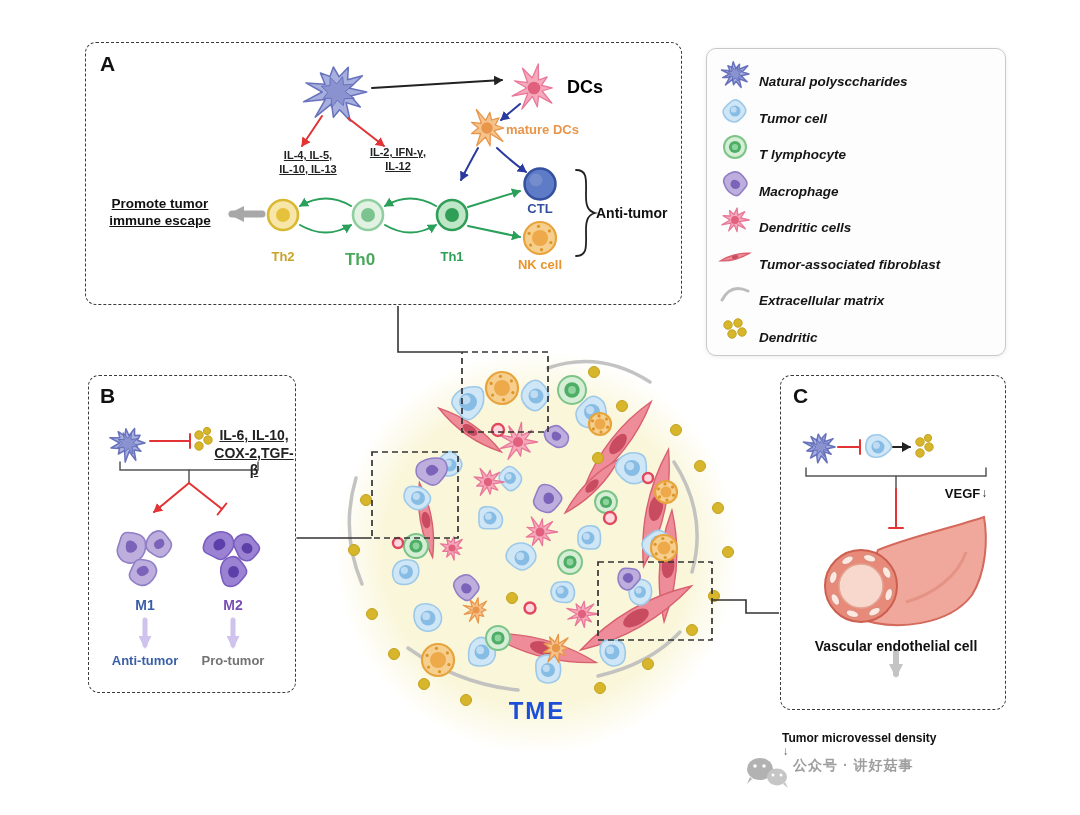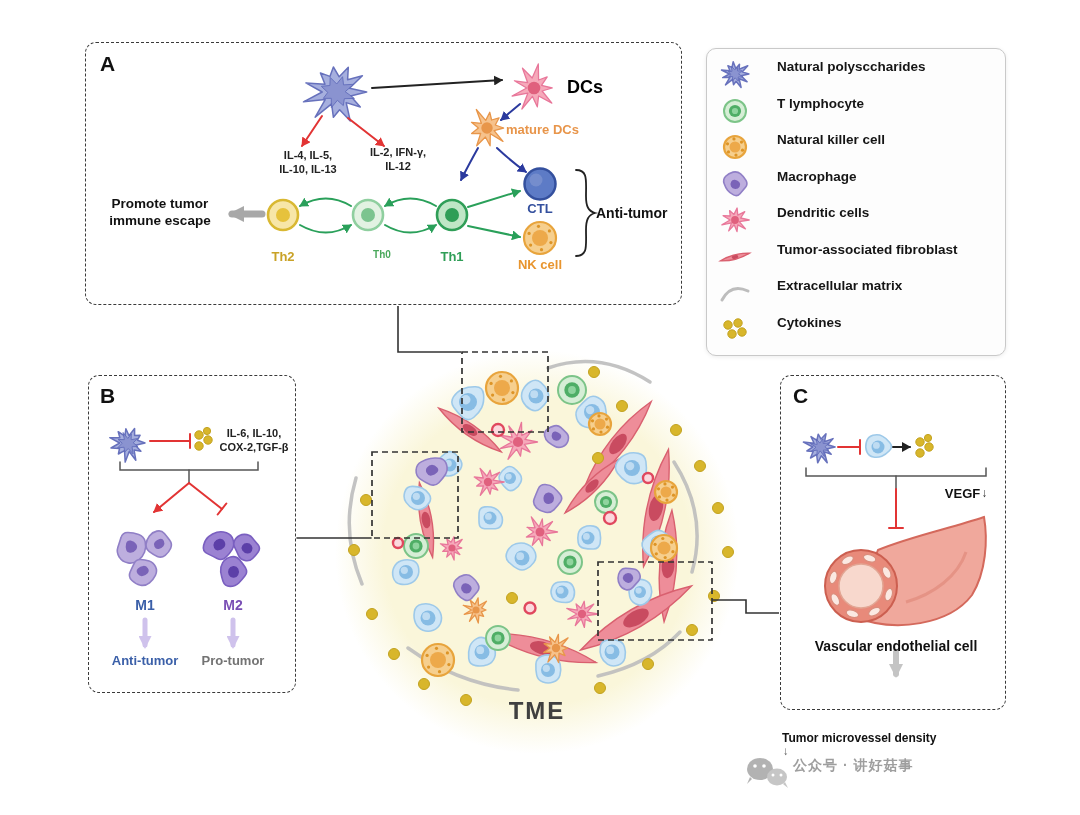--- a/index.html
+++ b/index.html
@@ -5,36 +5,36 @@
   * { margin:0; padding:0; box-sizing:border-box; }
   html,body { width:1080px; height:815px; }
   body {
     position:relative; background:#ffffff; overflow:hidden;
     font-family:"Liberation Sans", sans-serif;
   }
   #art { position:absolute; left:0; top:0; }
   .panel { position:absolute; border:1.6px dashed #3a3a3a; border-radius:11px; }
   .panel-label { position:absolute; font-size:21px; font-weight:bold; color:#111; }
   .txt { position:absolute; text-align:center; line-height:1.25; }
-  .pre { white-space:pre-line; }
+  .pre { white-space:pre-line;text-decoration:underline; }
   .bold { font-weight:bold; }
   .legend-box {
     position:absolute; left:706px; top:48px; width:300px; height:308px;
     border:1.5px solid #c9c9c9; border-radius:10px; background:#fdfdfd;
     box-shadow:0 1px 4px rgba(0,0,0,0.08);
     display:flex; flex-direction:column; justify-content:space-around;
     padding:7px 10px;
   }
-  .legend-row { display:flex; align-items:flex-start; gap:24px; }
+  .legend-row { display:flex; align-items:flex-end; gap:6px;font-style:italic; }
   .legend-icon { width:36px; height:30px; flex:0 0 36px; display:flex; align-items:center; justify-content:center; }
   .legend-label { font-size:13.5px; font-weight:bold; color:#151515; } .c-mdcs { color:#e8954a; }
   .c-th2 { color:#c9a227; } .c-th0 { color:#4aa85c; } .c-th1 { color:#2f9e57; }
   .c-ctl { color:#34509e; } .c-nk  { color:#e8952f; }
   .c-m1 { color:#3a5fa8; } .c-m2 { color:#7a4fb5; } .c-pro { color:#737373; }
-  .c-tme { color:#404040; }
+  .c-tme { color:#1d4ed8; }
   .c-dark { color:#111; }
   .small-cyt { font-size:11px; font-weight:bold; color:#222; }
   .vrow { position:absolute; display:flex; align-items:flex-start; justify-content:center;margin-top:48px; }
   .watermark { position:absolute; left:793px; top:757px; width:270px; text-align:left;
     font-size:14px; font-weight:bold; color:#9e9e9e; letter-spacing:1px; }
 </style>
 </head>
 <body>
 
 <svg id="art" width="1080" height="815">
@@ -495,71 +495,66 @@
 <div class="panel-label" style="left:100px;top:52px;">A</div>
 <div class="txt bold" style="left:559px;top:76px;width:52px;font-size:18px;">DCs</div>
 <div class="txt bold c-mdcs" style="left:506px;top:122px;width:92px;font-size:13px;text-align:left;">mature DCs</div>
 <div class="txt pre small-cyt" style="left:258px;top:149px;width:100px;">IL-4, IL-5,
 IL-10, IL-13</div>
 <div class="txt pre small-cyt" style="left:352px;top:146px;width:92px;">IL-2, IFN-γ,
 IL-12</div>
 <div class="txt pre bold c-dark" style="left:92px;top:196px;width:136px;font-size:13.5px;">Promote tumor
 immune escape</div>
 <div class="txt bold c-th2" style="left:263px;top:249px;width:40px;font-size:13px;">Th2</div>
-<div class="txt bold c-th0" style="left:362px;top:249px;width:40px;font-size:10px;">Th0</div>
+<div class="txt bold c-th0" style="left:340px;top:249px;width:40px;font-size:17px;">Th0</div>
 <div class="txt bold c-th1" style="left:432px;top:249px;width:40px;font-size:13px;">Th1</div>
 <div class="txt bold c-ctl" style="left:516px;top:201px;width:48px;font-size:13px;">CTL</div>
 <div class="txt bold c-nk" style="left:504px;top:257px;width:72px;font-size:13px;">NK cell</div>
 <div class="txt bold c-dark" style="left:596px;top:205px;width:84px;font-size:14px;text-align:left;">Anti-tumor</div>
 
 <div class="legend-box">
   <div class="legend-row">
     <span class="legend-icon">
         <svg width="36" height="30" viewBox="0 0 36 30">
           <g>
             <polygon points="31.9,15.0 24.1,16.8 30.1,22.8 22.2,19.8 24.1,28.4 19.1,22.3 16.5,25.7 15.6,20.3 8.5,25.9 13.0,18.2 5.7,18.6 12.4,15.0 4.5,11.0 13.0,11.8 10.9,6.8 15.0,8.4 16.2,2.7 18.8,9.4 22.5,5.2 22.1,10.2 30.8,6.8 25.2,12.9" fill="#a2abdd" stroke="#5f6ab9" stroke-width="1.5" stroke-linejoin="round" opacity="0.95"></polygon>
             <polygon points="26.1,18.0 21.2,18.0 21.4,22.2 18.2,18.8 15.4,22.2 15.7,17.5 12.2,17.7 13.9,15.2 11.2,12.5 15.0,12.3 14.4,7.4 17.8,10.6 20.4,8.4 20.7,12.0 25.1,11.7 21.5,14.9" fill="#8891cf" stroke="#5f6ab9" stroke-width="1" opacity="0.9"></polygon>
           </g>
         </svg>
       </span>
     <span class="legend-label">Natural polysccharides</span>
+  </div>
+  <div class="legend-row">
+    <span class="legend-icon">
+        <svg width="36" height="30" viewBox="0 0 36 30">
+          <g>
+            <path d="M 27.7 11.2 Q 30.0 15.0 27.4 18.5 Q 24.9 21.9 21.5 24.5 Q 18.0 27.1 13.7 25.3 Q 9.4 23.6 7.1 19.3 Q 4.8 15.0 7.9 11.5 Q 11.0 8.0 14.5 5.3 Q 18.0 2.6 21.8 5.0 Q 25.5 7.5 27.7 11.2 Z" fill="#cfe6f6" stroke="#9dc9e9" stroke-width="1.6"></path>
+            <circle cx="18" cy="15" r="5.5" fill="#87bce4"></circle>
+            <circle cx="16.7" cy="13.7" r="2.9" fill="#bfdcf2"></circle>
+          </g>
+        </svg>
+      </span>
+    <span class="legend-label">Tumor cell</span>
   </div>
   <div class="legend-row">
     <span class="legend-icon">
         <svg width="36" height="30" viewBox="0 0 36 30">
           <g>
             <circle cx="18" cy="15" r="11" fill="#d6eed6" stroke="#7cc488" stroke-width="2"></circle>
             <circle cx="18" cy="15" r="6.1" fill="#4fae66"></circle>
             <circle cx="18" cy="15" r="3.1" fill="#8fd49e"></circle>
           </g>
         </svg>
       </span>
     <span class="legend-label">T lymphocyte</span>
   </div>
   <div class="legend-row">
     <span class="legend-icon">
         <svg width="36" height="30" viewBox="0 0 36 30">
           <g>
-            <circle cx="18" cy="15" r="11" fill="#f6cf8e" stroke="#e8a43c" stroke-width="2.2"></circle>
-            <circle cx="18" cy="15" r="5.5" fill="#eda94a"></circle>
-            <circle cx="25.5" cy="18.2" r="1.6" fill="#dd9426"></circle>
-            <circle cx="19.0" cy="23.1" r="1.6" fill="#dd9426"></circle>
-            <circle cx="11.5" cy="19.9" r="1.6" fill="#dd9426"></circle>
-            <circle cx="10.5" cy="11.8" r="1.6" fill="#dd9426"></circle>
-            <circle cx="17.0" cy="6.9" r="1.6" fill="#dd9426"></circle>
-            <circle cx="24.5" cy="10.1" r="1.6" fill="#dd9426"></circle>
-          </g>
-        </svg>
-      </span>
-    <span class="legend-label">Natural killer cell</span>
-  </div>
-  <div class="legend-row">
-    <span class="legend-icon">
-        <svg width="36" height="30" viewBox="0 0 36 30">
-          <g>
             <path d="M 29.0 11.3 Q 31.1 15.0 28.5 18.3 Q 25.8 21.6 23.0 24.7 Q 20.2 27.8 16.5 25.9 Q 12.8 24.1 10.6 21.3 Q 8.5 18.5 7.1 14.5 Q 5.7 10.5 8.7 7.3 Q 11.7 4.1 16.0 3.1 Q 20.3 2.1 23.6 4.8 Q 26.9 7.6 29.0 11.3 Z" fill="#bdaede" stroke="#907fc6" stroke-width="1.6"></path>
             <path d="M 22.2 13.0 Q 24.1 15.0 22.6 17.7 Q 21.1 20.3 18.2 20.1 Q 15.2 19.8 14.0 17.4 Q 12.8 15.0 14.1 12.7 Q 15.3 10.4 17.8 10.7 Q 20.3 10.9 22.2 13.0 Z" fill="#7a63b8"></path>
           </g>
         </svg>
       </span>
     <span class="legend-label">Macrophage</span>
   </div>
   <div class="legend-row">
     <span class="legend-icon">
         <svg width="36" height="30" viewBox="0 0 36 30">
@@ -592,26 +587,26 @@
   </div>
   <div class="legend-row">
     <span class="legend-icon">
         <svg width="36" height="30" viewBox="0 0 36 30">
           <circle cx="11" cy="10" r="4.2" fill="#d8b62b" stroke="#c2a21f" stroke-width="1"></circle>
           <circle cx="21" cy="8" r="4.2" fill="#d8b62b" stroke="#c2a21f" stroke-width="1"></circle>
           <circle cx="15" cy="19" r="4.2" fill="#d8b62b" stroke="#c2a21f" stroke-width="1"></circle>
           <circle cx="25" cy="17" r="4.2" fill="#d8b62b" stroke="#c2a21f" stroke-width="1"></circle>
         </svg>
       </span>
-    <span class="legend-label">Cytokines</span>
+    <span class="legend-label">Dendritic</span>
   </div>
 </div>
 
 <div class="panel-label" style="left:100px;top:384px;">B</div>
-<div class="txt pre bold" style="left:212px;top:427px;width:84px;font-size:11px;color:#222;">IL-6, IL-10,
+<div class="txt pre bold" style="left:212px;top:427px;width:84px;font-size:14px;color:#222;">IL-6, IL-10,
 COX-2,TGF-β</div>
 <div class="txt bold c-m1" style="left:125px;top:597px;width:40px;font-size:14px;">M1</div>
 <div class="txt bold c-m2" style="left:213px;top:597px;width:40px;font-size:14px;">M2</div>
 <div class="txt bold c-m1" style="left:102px;top:653px;width:86px;font-size:13px;">Anti-tumor</div>
 <div class="txt bold c-pro" style="left:190px;top:653px;width:86px;font-size:13px;">Pro-tumor</div>
 
 <div class="panel-label" style="left:793px;top:384px;">C</div>
 <div class="vrow" style="left:936px;top:438px;width:60px;">
   <span class="bold c-dark" style="font-size:13px;">VEGF</span>
   <span class="bold" style="font-size:12px;color:#333;margin-left:1px;">↓</span>

